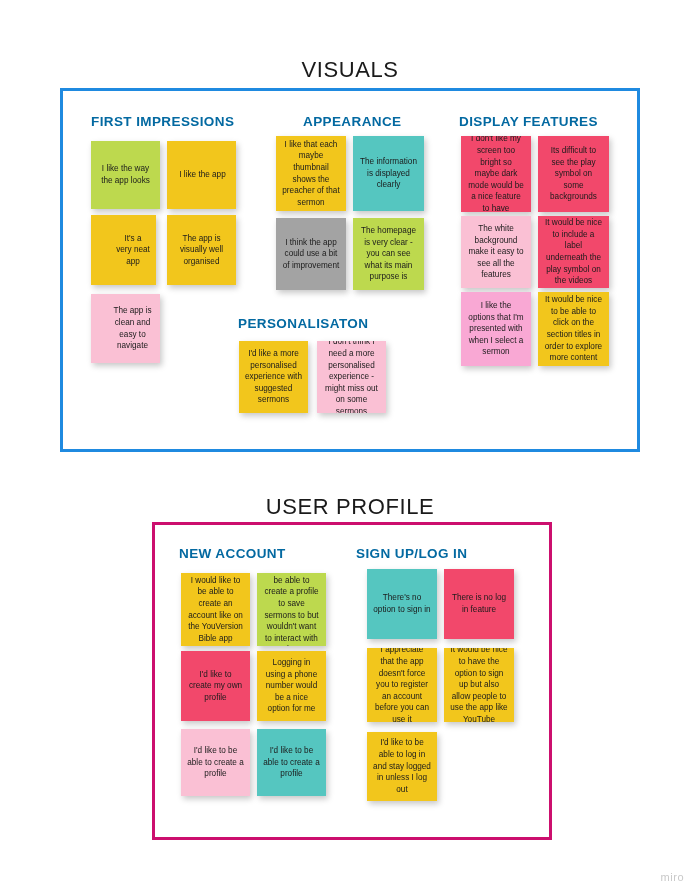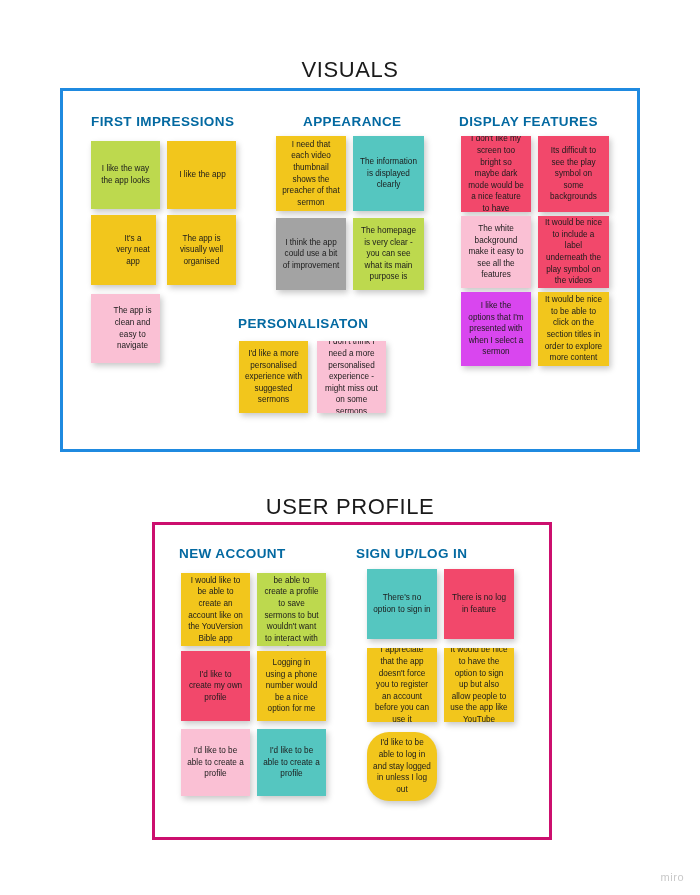--- a/index.html
+++ b/index.html
@@ -114,21 +114,21 @@
         <span>It's a very neat app</span>
       </div>
       <div class="note" style="left: 167px; top: 215px; width: 69px; height: 70px; background: rgb(242, 198, 28);">
         <span>The app is visually  well organised</span>
       </div>
       <div class="note" style="left: 91px; top: 294px; width: 69px; height: 69px; background: rgb(250, 192, 212); padding-left: 20px;">
         <span>The app is clean and easy to navigate</span>
       </div>
       <div class="group-title" style="left: 277px; top: 114px; margin-left: 26px;">APPEARANCE</div>
       <div class="note" style="left: 276px; top: 136px; width: 70px; height: 75px; background: rgb(242, 198, 28);">
-        <span>I need that each video thumbnail shows the preacher of that sermon</span>
+        <span>I like that each maybe thumbnail shows the preacher of that sermon</span>
       </div>
       <div class="note" style="left: 353px; top: 136px; width: 71px; height: 75px; background: rgb(85, 198, 192);">
         <span>The information is displayed clearly</span>
       </div>
       <div class="note" style="left: 276px; top: 218px; width: 70px; height: 72px; background: #a3a3a3;">
         <span>I think the app could use a bit of improvement</span>
       </div>
       <div class="note" style="left: 353px; top: 218px; width: 71px; height: 72px; background: rgb(189, 217, 78);">
         <span>The homepage is very clear - you can see what its main purpose is</span>
       </div>
@@ -138,21 +138,21 @@
       </div>
       <div class="note" style="left: 538px; top: 136px; width: 71px; height: 76px; background: rgb(242, 72, 107);">
         <span>Its difficult to see the play symbol on some backgrounds</span>
       </div>
       <div class="note" style="left: 461px; top: 216px; width: 70px; height: 72px; background: rgb(250, 192, 212);">
         <span>The white background make it easy to see all the features</span>
       </div>
       <div class="note" style="left: 538px; top: 216px; width: 71px; height: 72px; background: rgb(242, 72, 107);">
         <span>It would be nice to include a label underneath the play symbol on the videos</span>
       </div>
-      <div class="note" style="left: 461px; top: 292px; width: 70px; height: 74px; background: #d946ef;">
+      <div class="note" style="left: 461px; top: 292px; width: 70px; height: 74px; background: #f9a8d4;">
         <span>I like the options that I'm presented with when I select a sermon</span>
       </div>
       <div class="note" style="left: 538px; top: 292px; width: 71px; height: 74px; background: rgb(242, 198, 28);">
         <span>It would be nice to be able to click on the section titles in order to explore more content</span>
       </div>
       <div class="group-title" style="left: 238px; top: 316px;">PERSONALISATON</div>
       <div class="note" style="left: 239px; top: 341px; width: 69px; height: 72px; background: rgb(242, 198, 28);">
         <span>I'd like a more personalised experience with suggested sermons</span>
       </div>
       <div class="note" style="left: 317px; top: 341px; width: 69px; height: 72px; background: rgb(250, 192, 212);">
@@ -183,20 +183,20 @@
       </div>
       <div class="note" style="left: 444px; top: 569px; width: 70px; height: 70px; background: rgb(242, 72, 107); text-align: center;">
         <span>There is no log in feature</span>
       </div>
       <div class="note" style="left: 367px; top: 648px; width: 70px; height: 74px; background: rgb(242, 198, 28);">
         <span>I appreciate that the app doesn't force you to register an account before you can use it</span>
       </div>
       <div class="note" style="left: 444px; top: 648px; width: 70px; height: 74px; background: rgb(242, 198, 28);">
         <span>It would be nice to have the option to sign up but also allow people to use the app like YouTube</span>
       </div>
-      <div class="note" style="left: 367px; top: 732px; width: 70px; height: 69px; background: rgb(242, 198, 28); border-radius: 22px;">
+      <div class="note" style="left: 367px; top: 732px; width: 70px; height: 69px; background: rgb(242, 198, 28);">
         <span>I'd like to be able to log in and stay logged in unless I log out</span>
       </div>
     </div>
 
   <div id="miro-watermark">miro</div>
 
 </div>
 
 </body></html>

